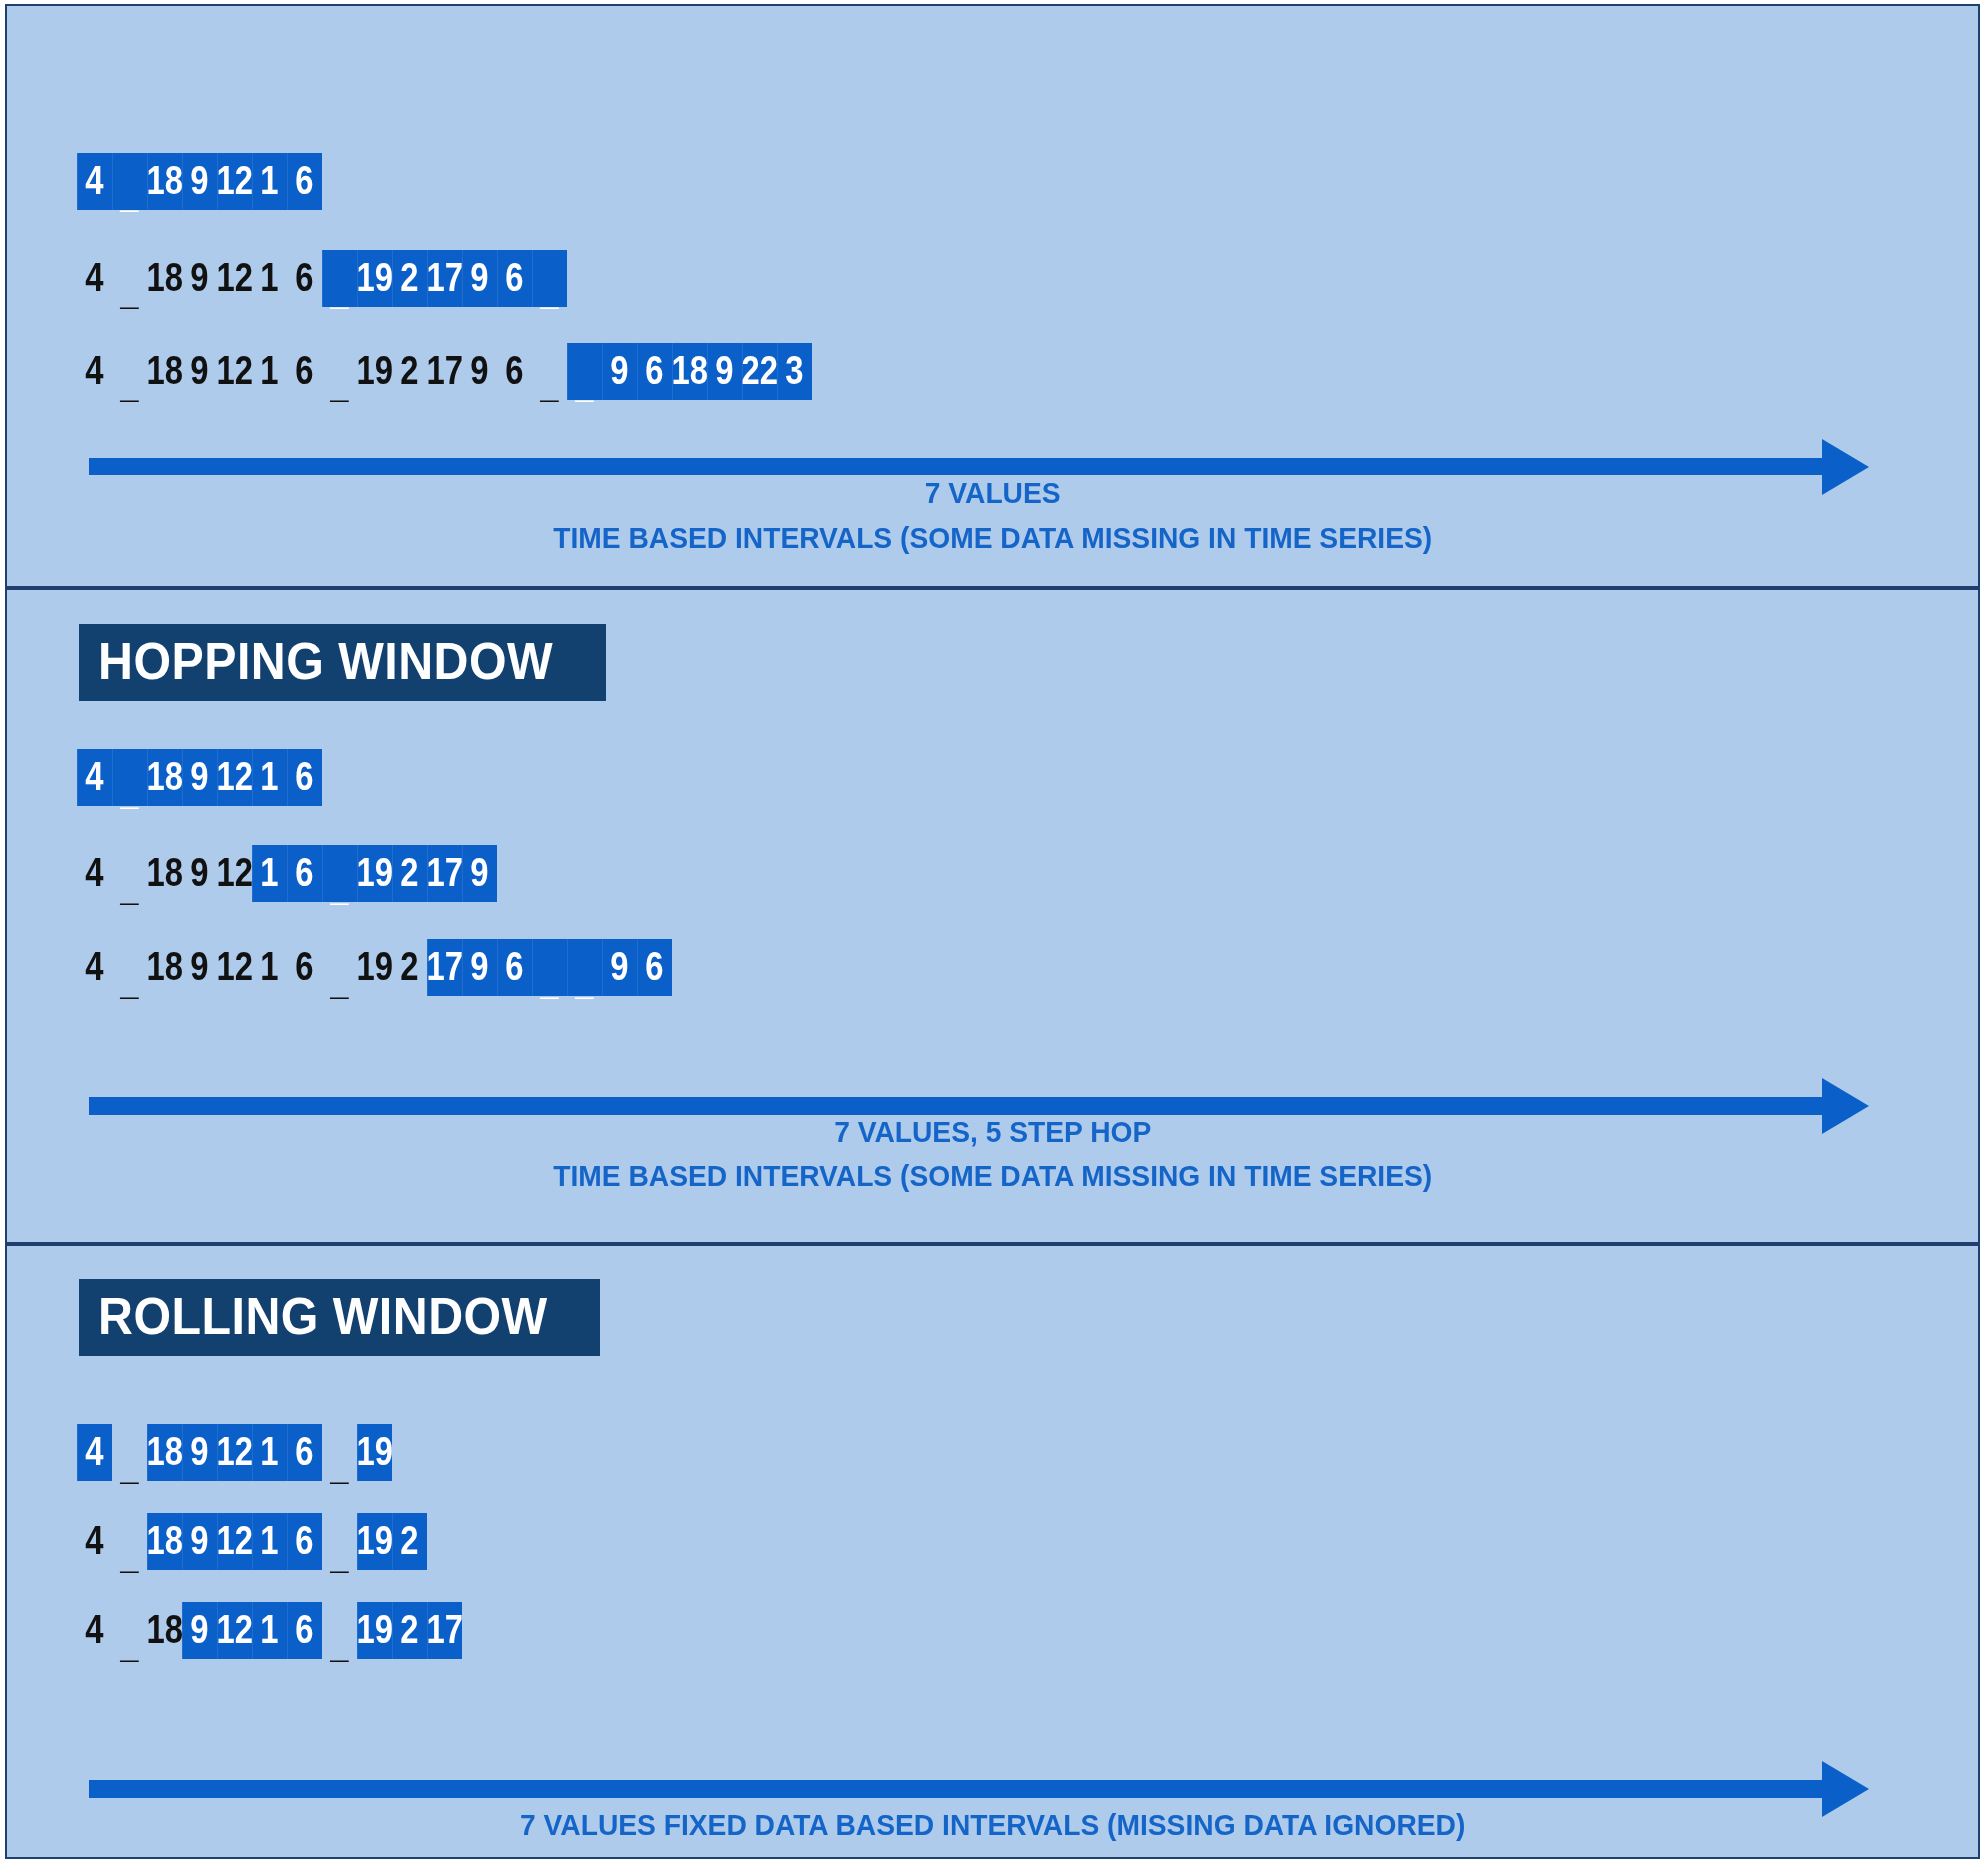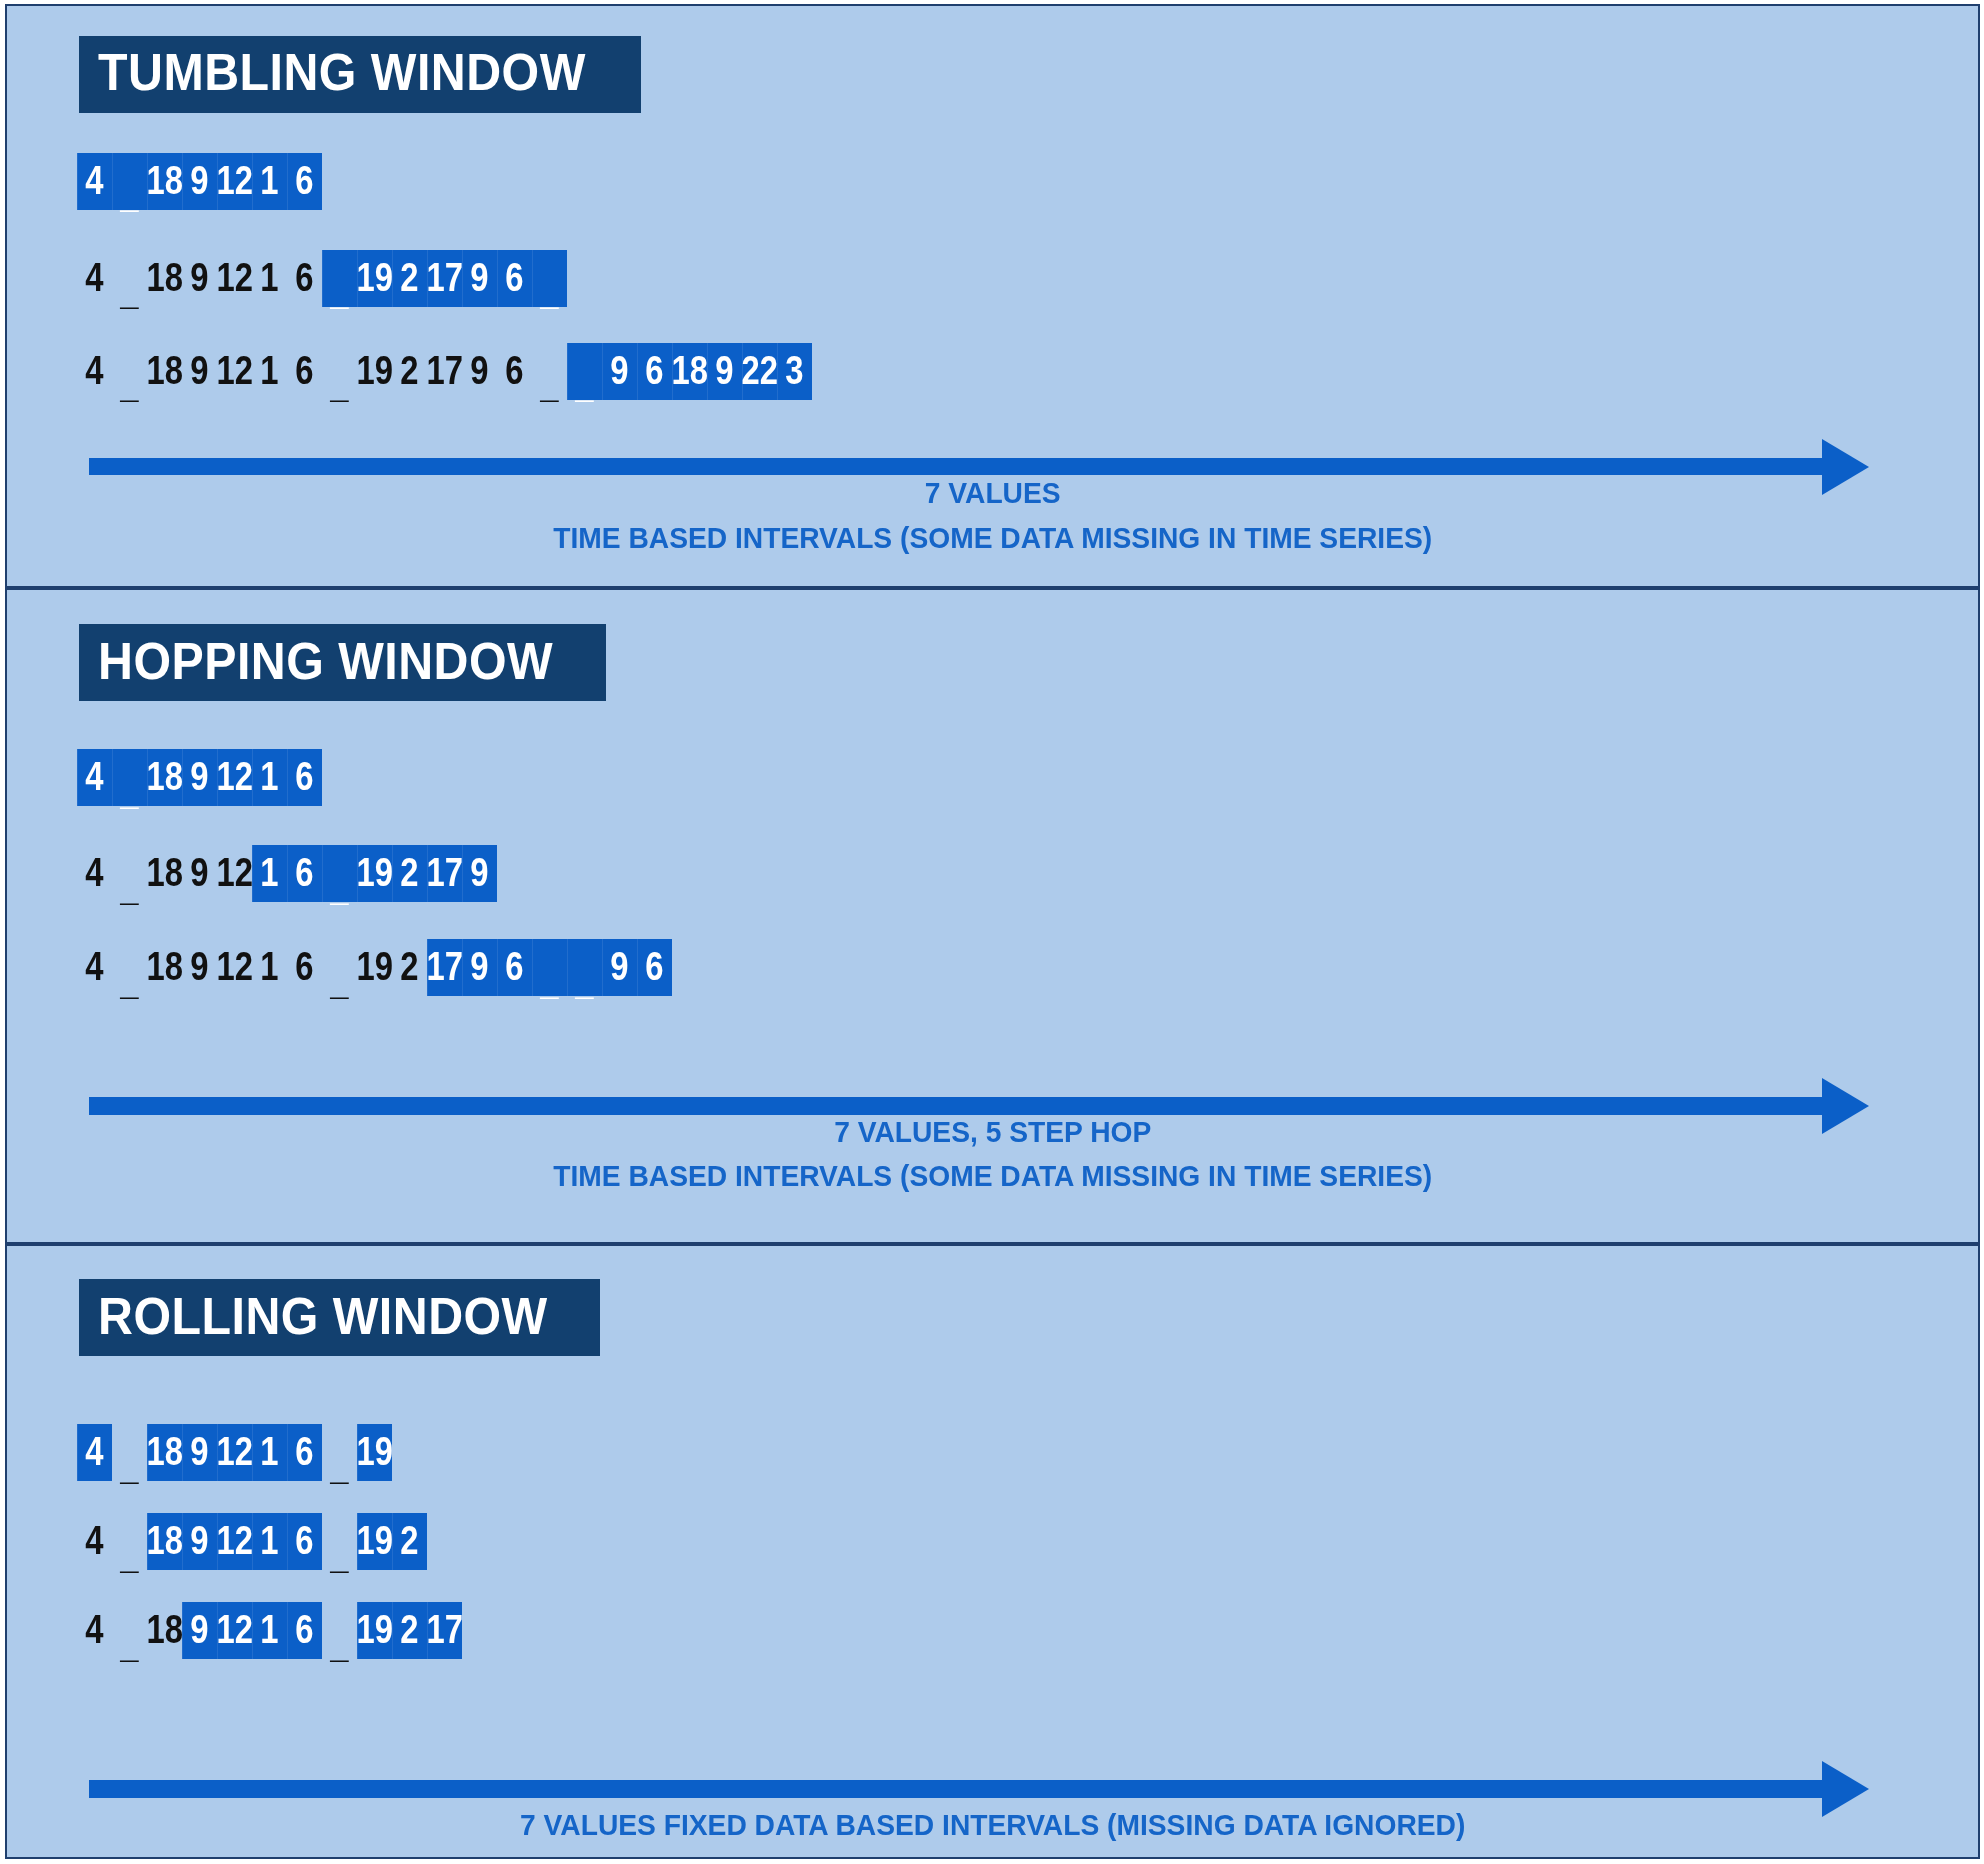--- a/index.html
+++ b/index.html
@@ -165,23 +165,20 @@
   .panel-hopping .cap1 { top: 526px; }
   .panel-hopping .cap2 { top: 570px; }
 
   .panel-rolling .cap1 { top: 563px; }
 </style>
 </head>
 <body>
 
 <div id="page">
     <div class="panel panel-tumbling">
-      <div class="title-bar">
-        <div class="title-text">TUMBLING WINDOW</div>
-      </div>
       <div class="rows">
         <div class="row r1">
           <div class="cell hl">
             <span class="glyph">4</span>
           </div>
           <div class="cell hl gap">
             <span class="glyph">_</span>
           </div>
           <div class="cell hl">
             <span class="glyph">18</span>

